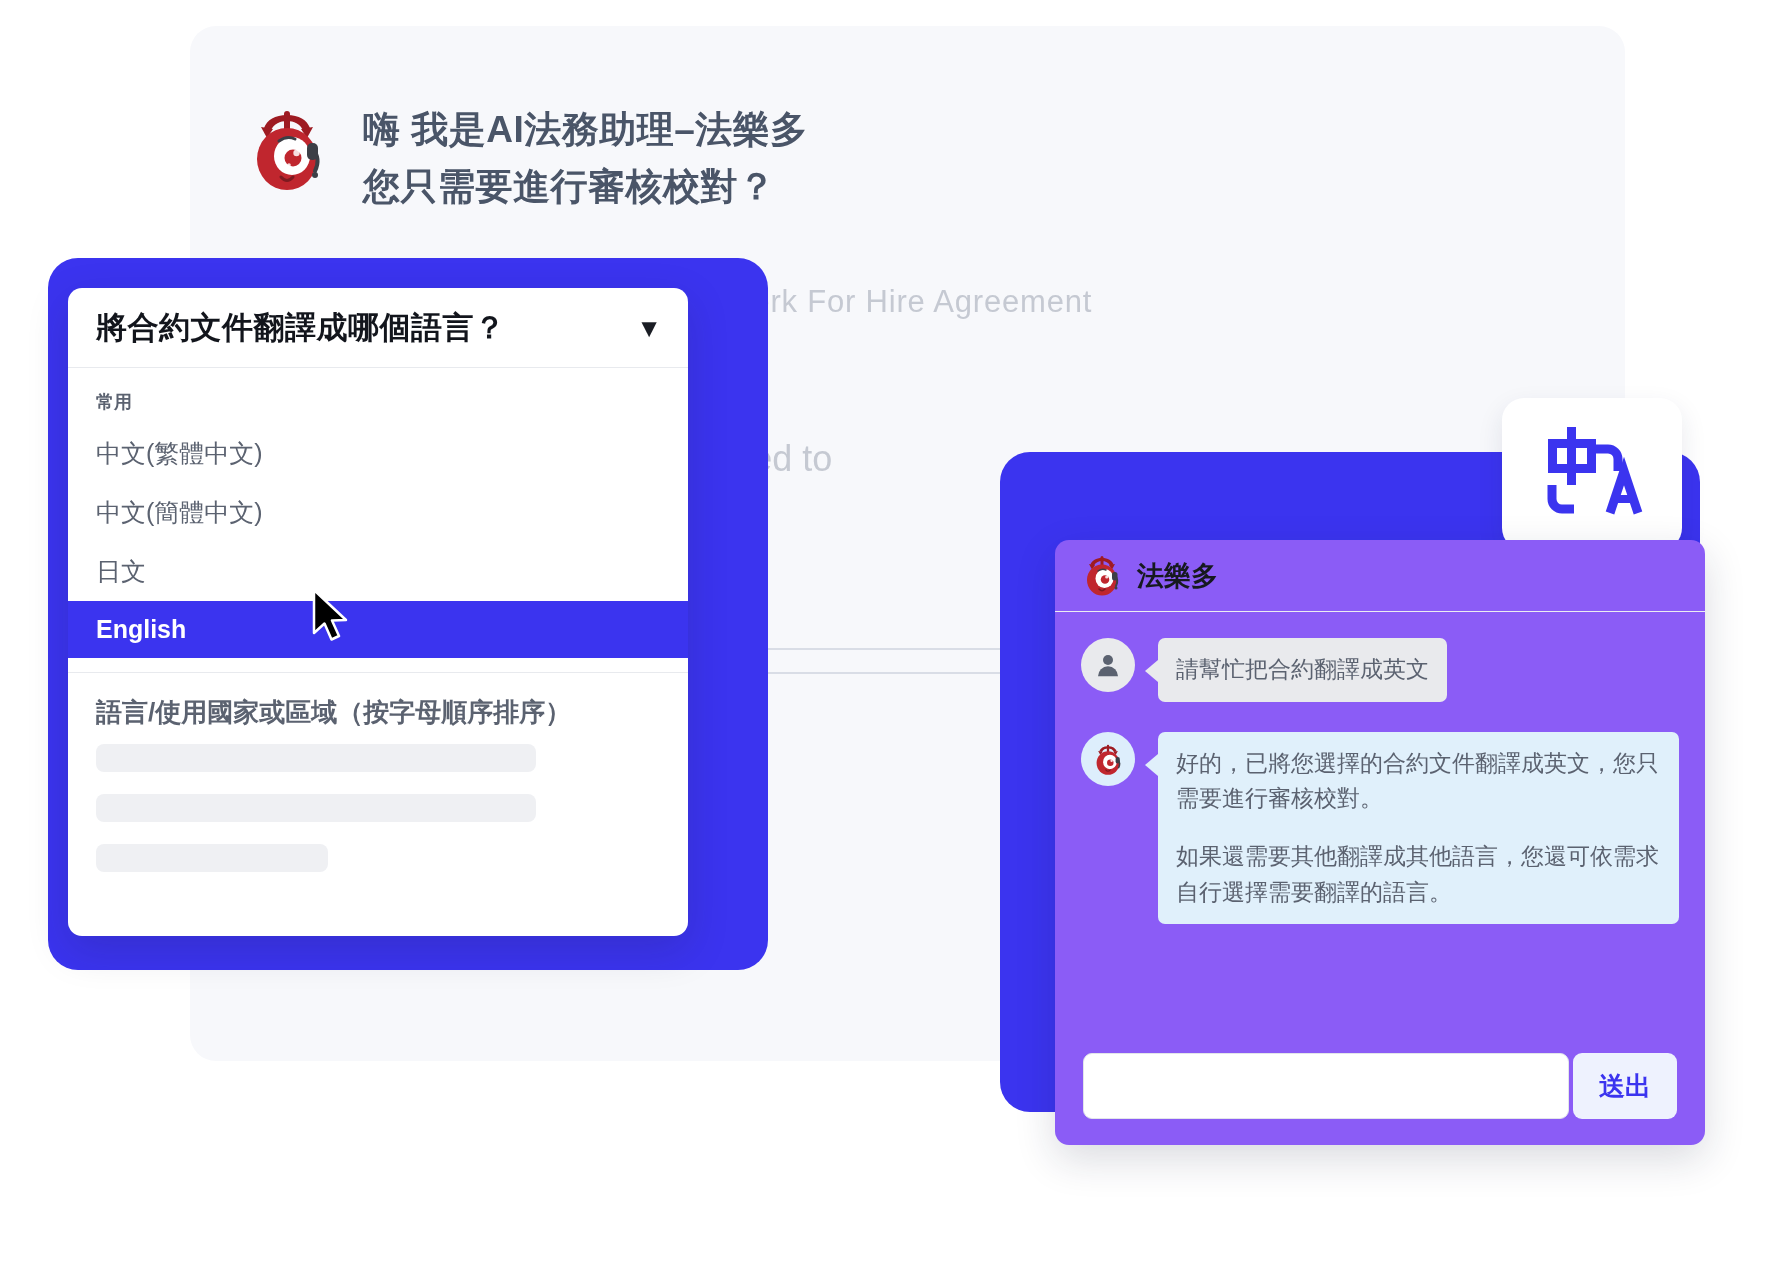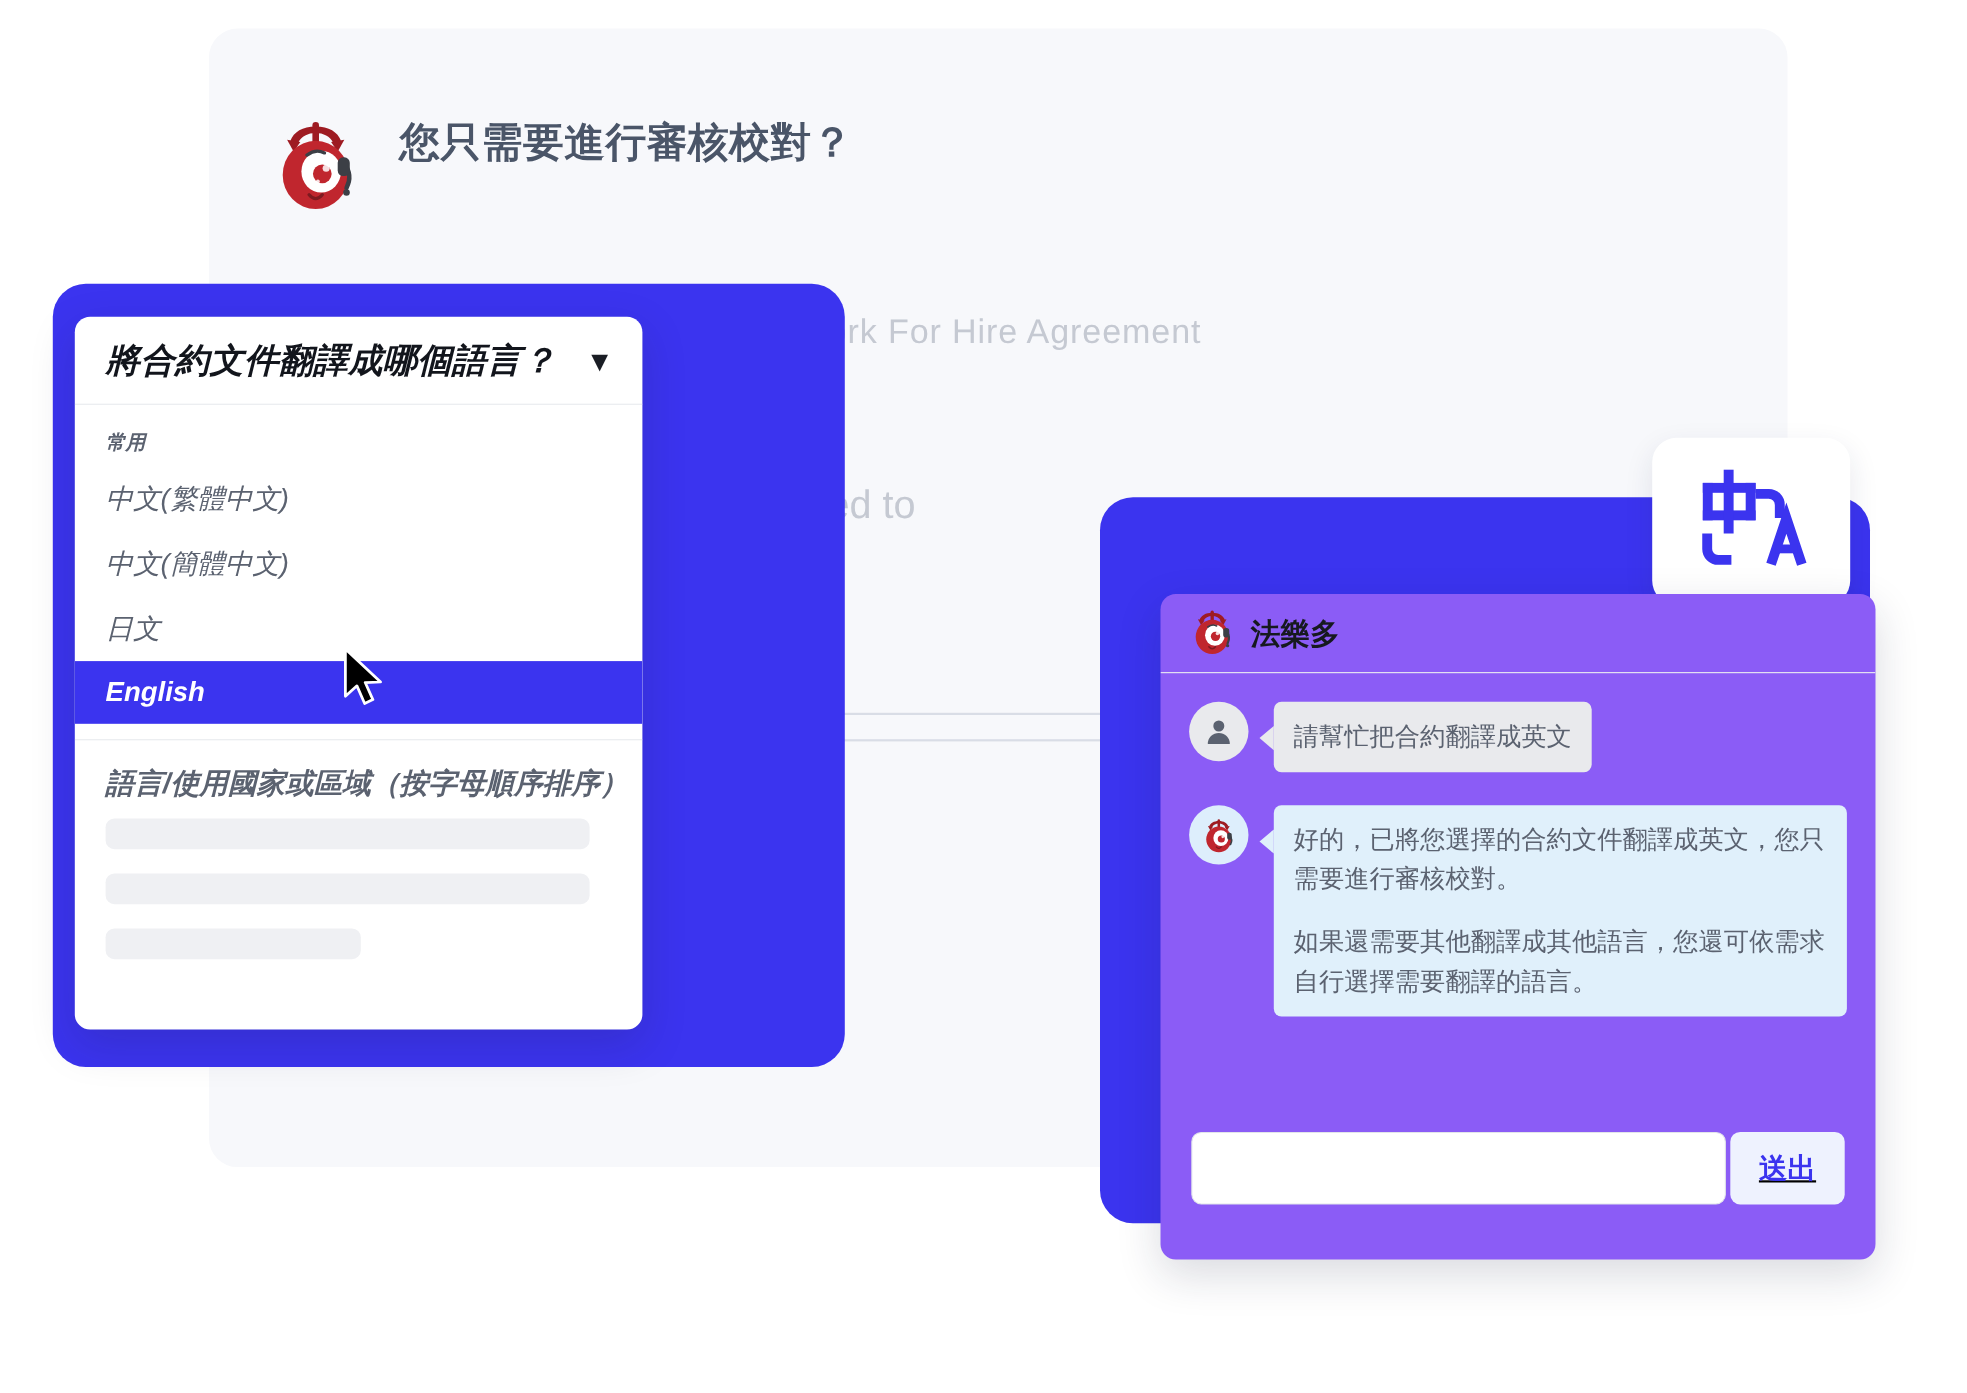--- a/index.html
+++ b/index.html
@@ -61,26 +61,25 @@
     left: 1000px; top: 452px;
     width: 700px; height: 660px;
     background: #3b34ef;
     border-radius: 30px;
   }
 
   
   .dropdown {
     position: absolute;
     left: 68px; top: 288px;
-    width: 516px; height: 648px;
+    width: 620px; height: 648px;
     background: #ffffff;
     border-radius: 14px;
     box-shadow: 0 14px 40px rgba(25,30,60,.18);
     overflow: hidden;
-    font-style: italic;
   }
   .dd-head {
     height: 80px;
     display: flex; align-items: center; justify-content: space-between;
     padding: 0 26px 0 28px;
     border-bottom: 1px solid #e8eaee;
   }
   .dd-head-title {
     font-size: 31px; font-weight: bold; color: #12151c; letter-spacing: .5px;
   }
@@ -163,23 +162,22 @@
   .bubble {
     font-size: 23px; line-height: 1.55; color: #5b6270;
     padding: 14px 18px; border-radius: 7px;
   }
   .bubble.user { background: #e9eaed; }
   .bubble.bot  { background: #e0f0fb; }
   .bubble p + p { margin-top: 22px; }
 
   .chat-foot {
     flex: 0 0 auto; height: 116px;
-    display: flex; align-items: flex-start; gap: 4px;
+    display: flex; align-items: flex-end; gap: 4px;
     padding: 0 28px 26px 28px;
-    text-decoration: underline;
   }
   .chat-input {
     flex: 1 1 auto; height: 66px;
     border: 1px solid #e2e5ea; border-radius: 9px;
     background: #ffffff;
     font-size: 23px; color: #5b6270;
     padding: 0 16px;
     font-family: "Liberation Sans", "DejaVu Sans", sans-serif;
     outline: none;
   }
@@ -219,20 +217,21 @@
           <path d="M34 40 q8 -6 16 -2" stroke="#3c3f46" stroke-width="3" fill="none" stroke-linecap="round"></path>
 
           <path d="M68 48 q8 10 2 22" stroke="#3c3f46" stroke-width="4" fill="none" stroke-linecap="round"></path>
           <rect x="62" y="42" width="11" height="17" rx="5" fill="#3c3f46"></rect>
           <circle cx="70" cy="74" r="3" fill="#3c3f46"></circle>
 
           <path d="M36 76 q6 7 12 0" stroke="#7d1a20" stroke-width="3" fill="none" stroke-linecap="round"></path>
         </svg>
       </span>
       <div>
+        <div class="doc-greeting">嗨 我是AI法務助理–法樂多</div>
         <div class="doc-greeting">您只需要進行審核校對？</div>
       </div>
     </div>
 
     <div class="doc-title">Work For Hire Agreement</div>
 
     <div class="doc-body">
       <div class="ln">greement (hereinafter referred to</div>
       <div class="ln">entered into on</div>
       <div class="ln">by and betwe</div>

